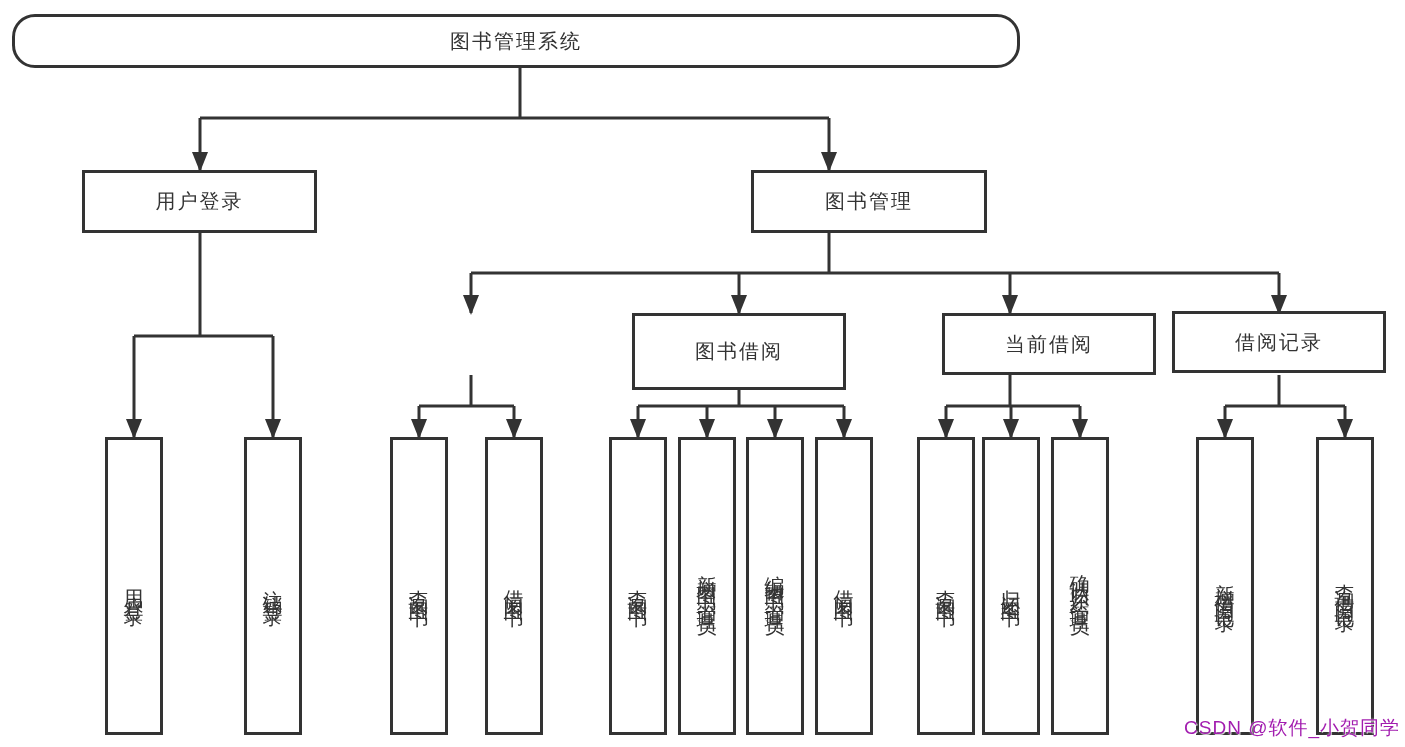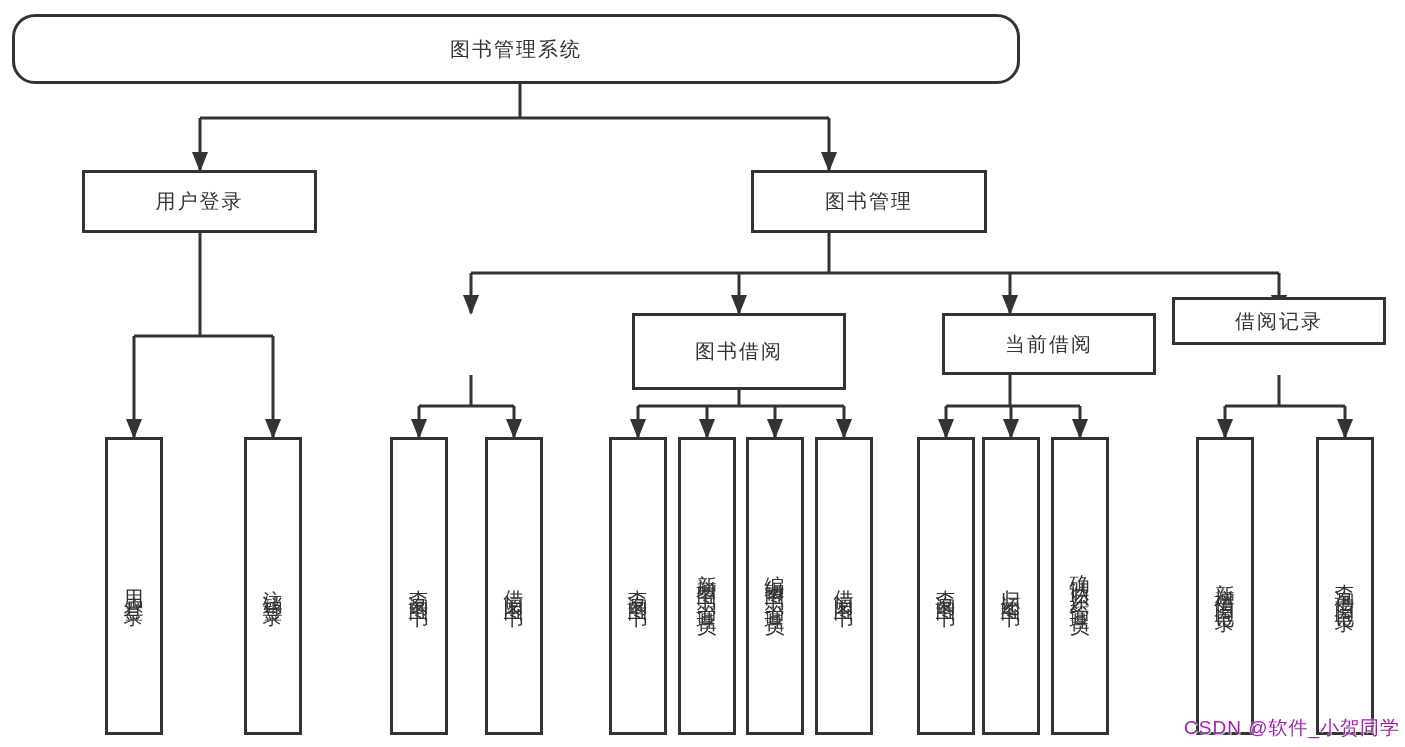--- a/index.html
+++ b/index.html
@@ -84,28 +84,28 @@
     <path class="wire" d="M1010 375 V406 M946 406 H1080"></path>
     <path class="wire" d="M946 406 V437" marker-end="url(#arr)"></path>
     <path class="wire" d="M1011 406 V437" marker-end="url(#arr)"></path>
     <path class="wire" d="M1080 406 V437" marker-end="url(#arr)"></path>
 
     <path class="wire" d="M1279 375 V406 M1225 406 H1345"></path>
     <path class="wire" d="M1225 406 V437" marker-end="url(#arr)"></path>
     <path class="wire" d="M1345 406 V437" marker-end="url(#arr)"></path>
   </svg>
 
-  <div class="node h" style="left:12px; top:14px; width:1008px; height:70px;border-radius:23px;">图书管理系统</div>
+  <div class="node h" style="left:12px; top:14px; width:1008px; height:54px;border-radius:23px;">图书管理系统</div>
 
   <div class="node h" style="left:82px; top:170px; width:235px; height:63px;">用户登录</div>
   <div class="node h" style="left:711px; top:170px; width:236px; height:63px;margin-left:40px;">图书管理</div>
 
   <div class="node h" style="left:632px; top:313px; width:214px; height:77px;">图书借阅</div>
   <div class="node h" style="left:903px; top:313px; width:214px; height:62px;margin-left:39px;">当前借阅</div>
-  <div class="node h" style="left:1172px; top:297px; width:214px; height:48px;">借阅记录</div>
+  <div class="node h" style="left:1172px; top:311px; width:214px; height:62px;">借阅记录</div>
 
   <div class="node v" style="left:105px; top:437px; width:58px; height:298px;">用户登录</div>
   <div class="node v" style="left:244px; top:437px; width:58px; height:298px;">注销登录</div>
 
   <div class="node v" style="left:390px; top:437px; width:58px; height:298px;">查询图书</div>
   <div class="node v" style="left:485px; top:437px; width:58px; height:298px;">借阅图书</div>
 
   <div class="node v" style="left:609px; top:437px; width:58px; height:298px;">查询图书</div>
   <div class="node v" style="left:678px; top:437px; width:58px; height:298px;">新增图书（管理员）</div>
   <div class="node v" style="left:746px; top:437px; width:58px; height:298px;">编辑图书（管理员）</div>

